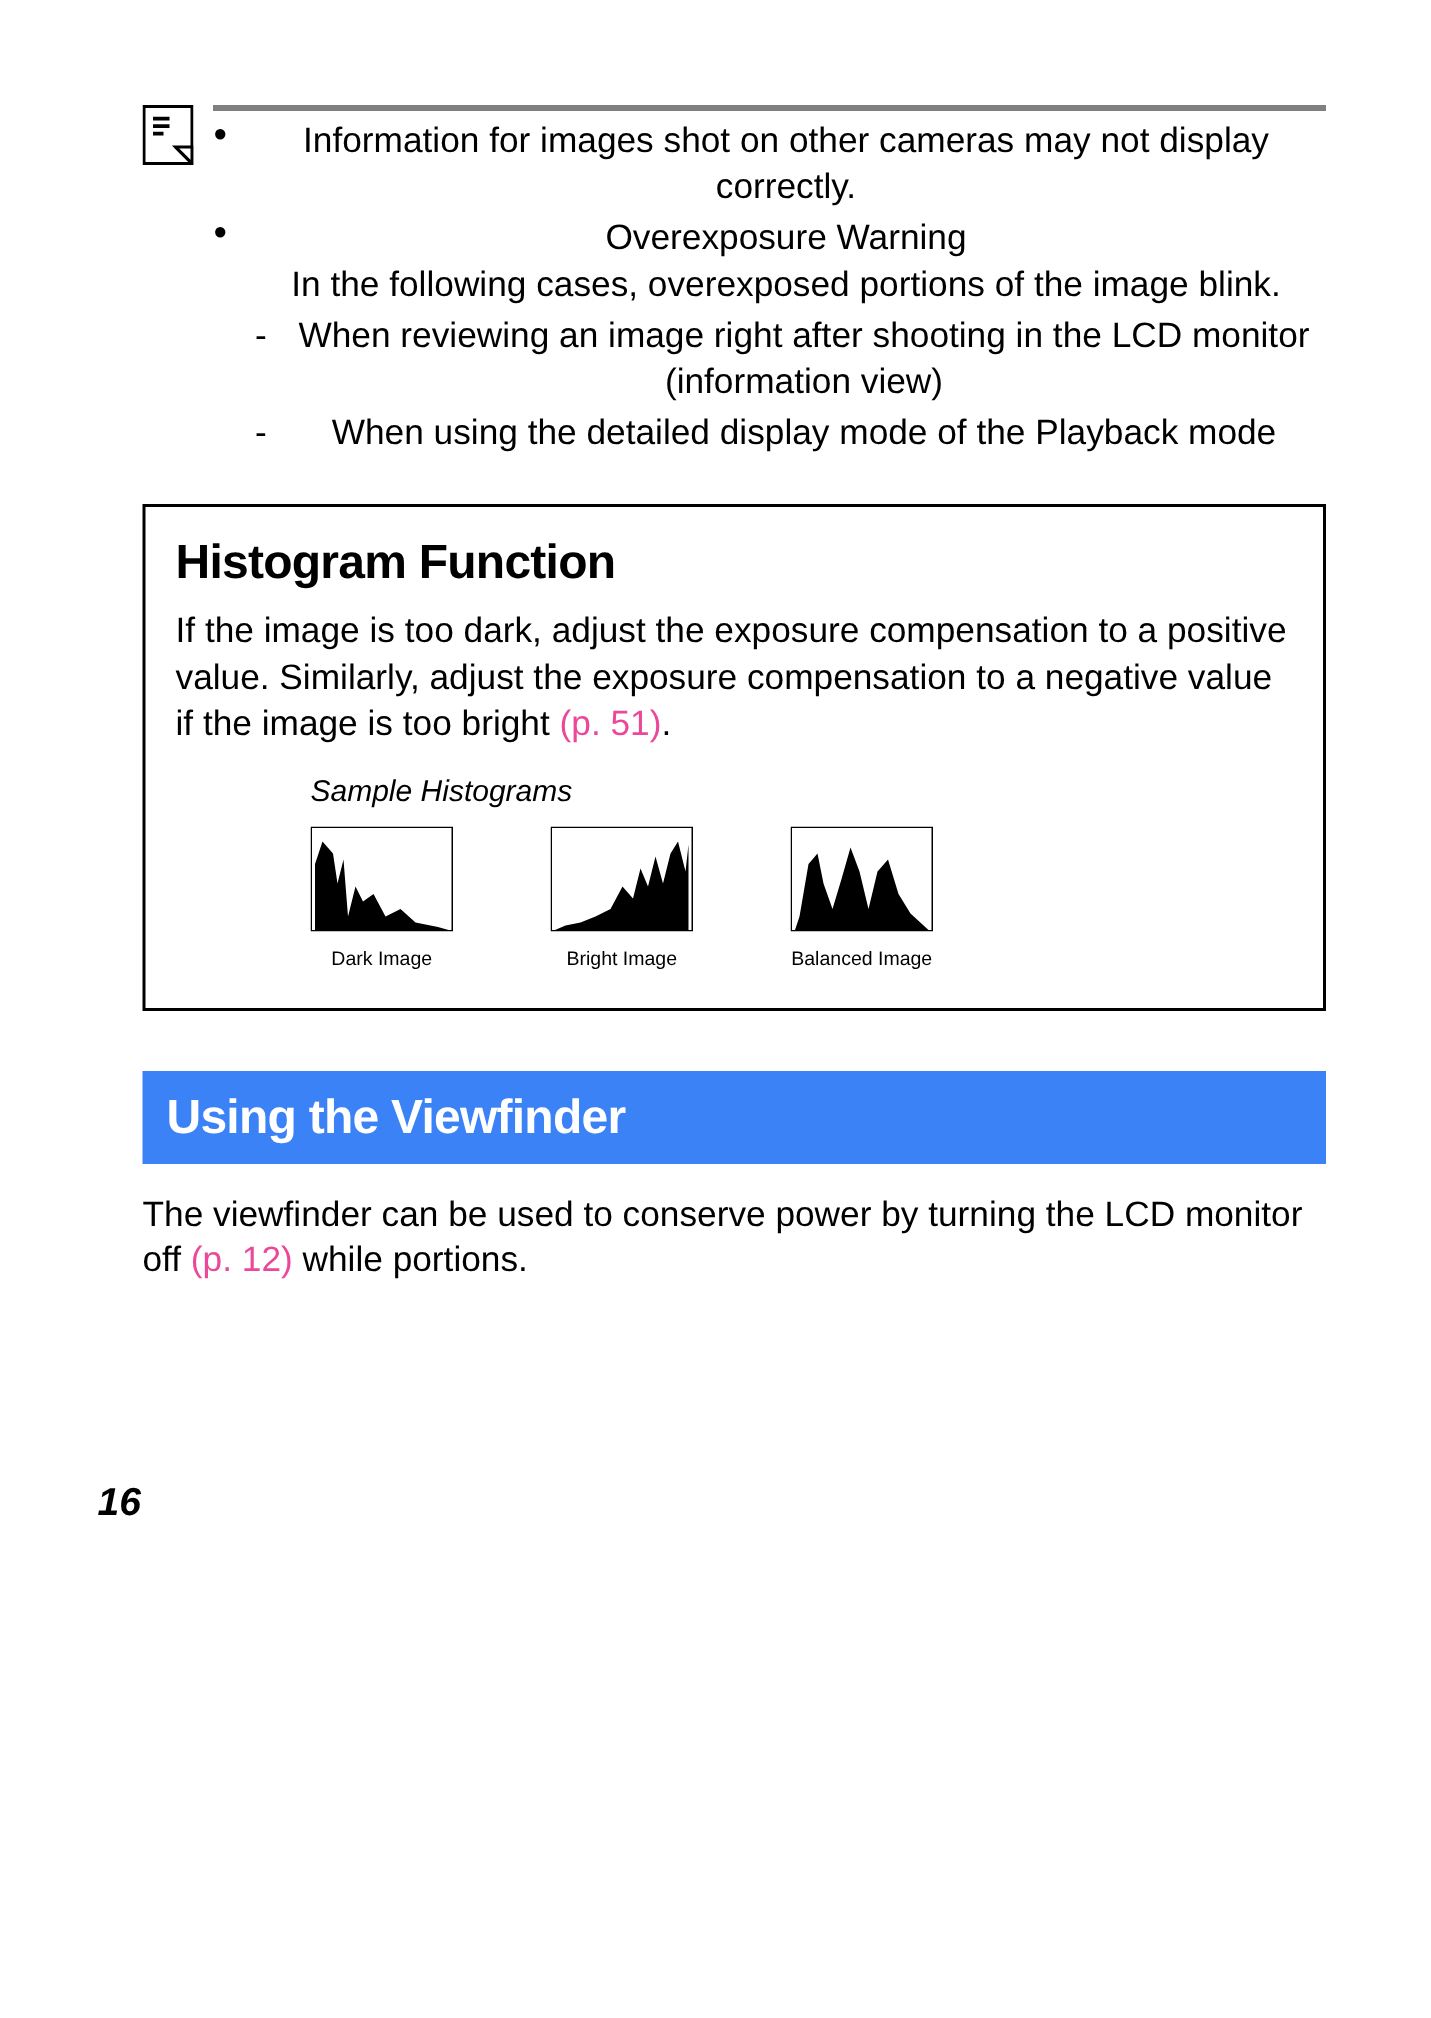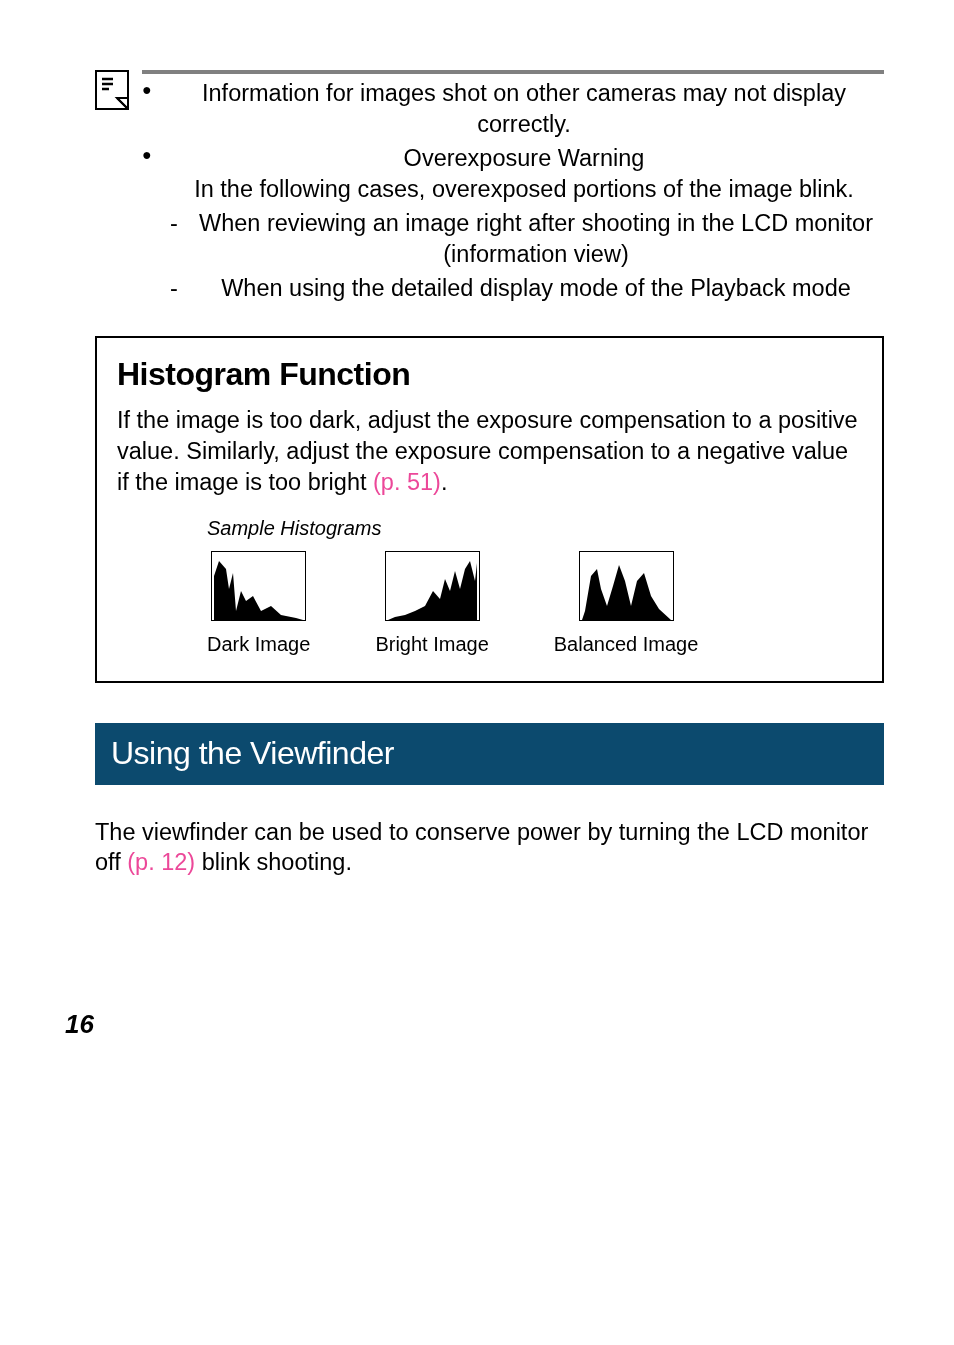--- a/index.html
+++ b/index.html
@@ -79,31 +79,31 @@
   }
   .samples {
     display:flex;
     justify-content: flex-start;
     gap: 65px;
     margin-left: 90px;
     margin-right: 20px;
   }
   .sample { text-align:center; }
   .sample svg { display:block; margin: 0 auto 10px auto; }
-  .sample .cap { font-size: 20px; }
+  .sample .cap { font-size: 13px; }
   .section-bar {
-    background:#0c4a6e;
+    background:#3b82f6;
     color:#fff;
     font-family: Arial, Helvetica, sans-serif;
-    font-weight: 400;
+    font-weight: 700;
     font-size: 32px;
     letter-spacing: -0.5px;
     padding: 10px 16px;
     margin-top: 40px;
-    margin-bottom: 32px;
+    margin-bottom: 18px;
   }
   .page-num {
     font-weight: bold;
     font-style: italic;
     font-size: 26px;
     margin-top: 130px;
     margin-left: -30px;
   }
 </style>
 </head>
@@ -171,16 +171,16 @@
           <path d="M3 69 L6 60 L12 25 L18 18 L22 38 L28 55 L34 35 L40 14 L46 30 L52 55 L58 30 L65 22 L72 45 L80 58 L92 69 Z" fill="#000"></path>
         </svg>
       </span>
       <div class="cap">Balanced Image</div>
     </div>
   </div>
 </div>
 
 <div class="section-bar">Using the Viewfinder</div>
 <div>
-  <span>The viewfinder can be used to conserve power by turning the LCD monitor off </span><span class="link">(p. 12)</span><span> blink shooting.</span>
+  <span>The viewfinder can be used to conserve power by turning the LCD monitor off </span><span class="link">(p. 12)</span><span> while portions.</span>
 </div>
 
 <div class="page-num">16</div>
 
 </body></html>

